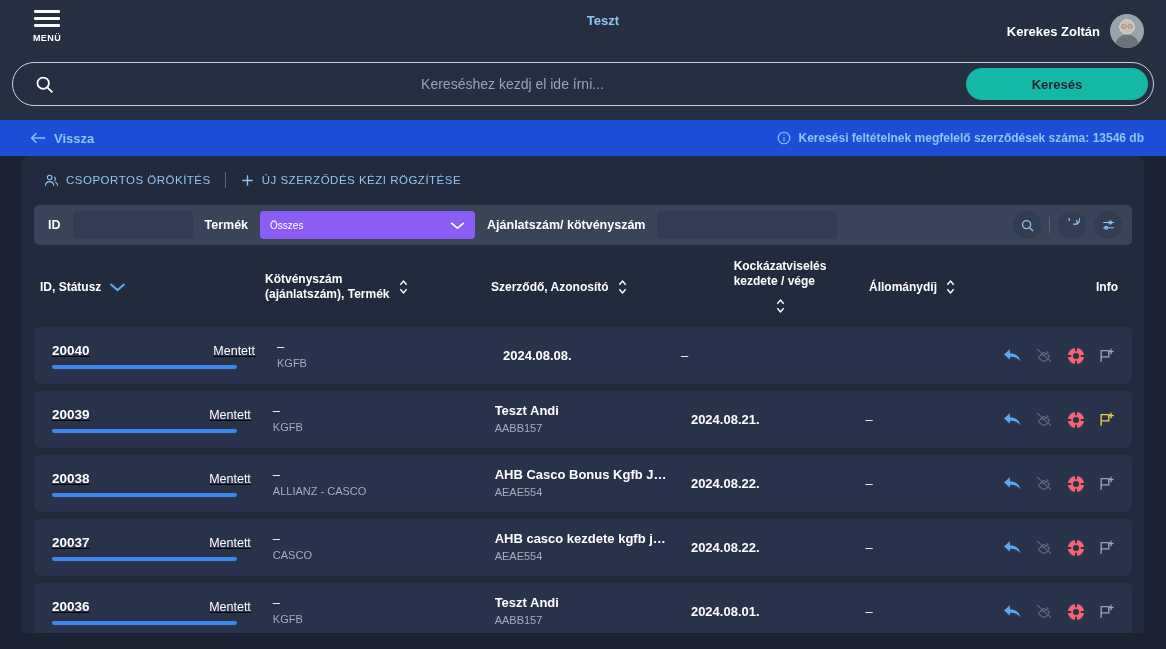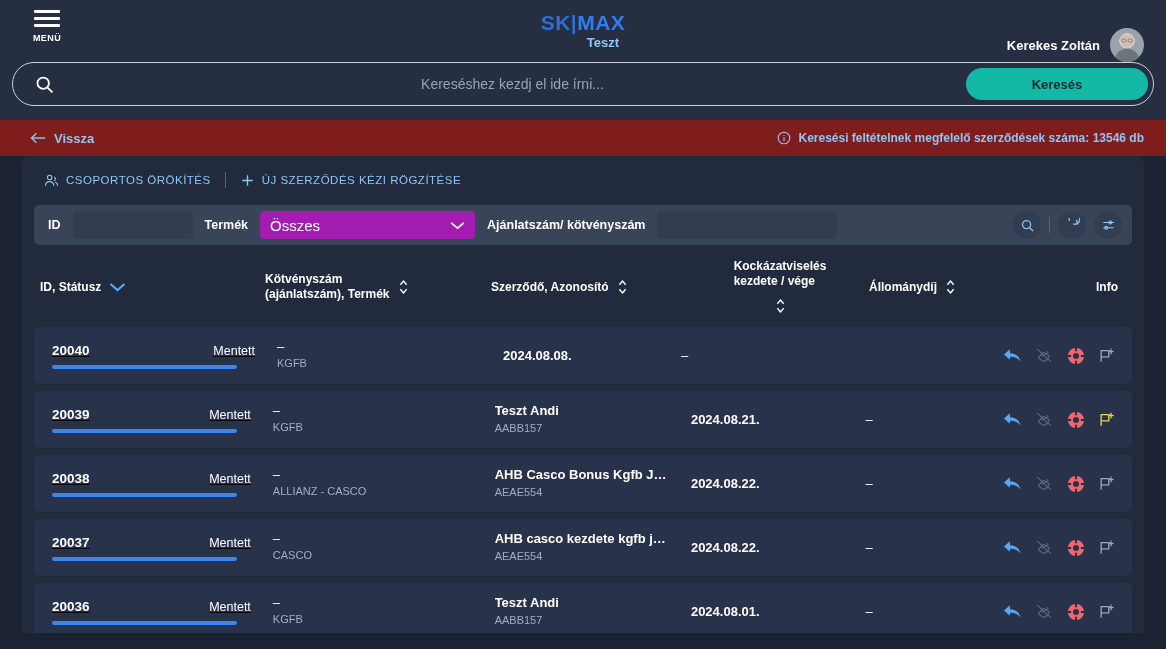--- a/index.html
+++ b/index.html
@@ -44,21 +44,21 @@
   }
   .logo-sk { color: #2f6fd0; }
   .logo-bar { color: #2f6fd0; }
   .logo-max { color: #2f7ef0; }
   .logo-sub {
     font-size: 13px; font-weight: bold; color: #8fc4f5;
     line-height: 16px; margin-top: 1px; margin-left: 40px;
   }
 
   .user-area {
-    position: absolute; right: 22px; top: 28px;
+    position: absolute; right: 22px; top: 14px;
     display: flex; align-items: center; gap: 10px;
   }
   .user-name { font-size: 13px; font-weight: bold; color: #ffffff; }
   .avatar {
     width: 34px; height: 34px; border-radius: 50%;
     background: radial-gradient(circle at 50% 38%, #d9cdc4 0 28%, #9aa3ab 29% 100%);
     overflow: hidden; position: relative;
   }
   .avatar svg { position: absolute; left: 0; top: 0; }
 
@@ -92,21 +92,21 @@
     background: #14b8a6; color: #1d2433;
     font-size: 13px; font-weight: bold; cursor: pointer;
     font-family: "Liberation Sans", sans-serif;
   }
 
   
   .subheader {
     height: 36px; display: flex; align-items: center;
     justify-content: space-between;
     padding: 0 22px 0 30px;
-    background: #7f1d1d;
+    background: #1d4ed8;
   }
   .back-link {
     display: flex; align-items: center; gap: 8px;
     color: #8fc4f5; font-size: 13px; font-weight: bold; cursor: pointer;
   }
   .result-count {
     display: flex; align-items: center; gap: 7px;
     color: #8fc4f5; font-size: 12px; font-weight: bold;
   }
 
@@ -149,24 +149,24 @@
   }
   .f-label { color: #ffffff; font-size: 12.5px; font-weight: bold; white-space: nowrap; }
   .f-input {
     background: #333d52; border: none; outline: none; border-radius: 4px;
     height: 28px; color: #ffffff; font-size: 13px; padding: 0 9px;
     font-family: "Liberation Sans", sans-serif;
   }
   .f-input.id { width: 120px; }
   .f-input.pol { width: 180px; }
   .f-select {
-    background: #a21caf; border-radius: 4px; height: 28px;
+    background: #8b5cf6; border-radius: 4px; height: 28px;
     width: 215px; display: flex; align-items: center;
     justify-content: space-between; padding: 0 10px;
-    color: #ffffff; font-size: 15px; cursor: pointer;
+    color: #ffffff; font-size: 10px; cursor: pointer;
   }
   .f-icons { margin-left: auto; display: flex; align-items: center; gap: 8px; }
   .round-btn {
     width: 28px; height: 28px; border-radius: 50%;
     background: #333d52; display: flex;
     align-items: center; justify-content: center; cursor: pointer;
   }
 
   
   .thead {
@@ -220,23 +220,20 @@
   <div class="menu-btn">
     <div class="burger">
       <span></span>
         <span></span>
         <span></span>
     </div>
     <div class="menu-label">MENÜ</div>
   </div>
 
   <div class="logo-wrap">
-    <div class="logo-main">
-      <span class="logo-sk">SK</span><span class="logo-bar">|</span><span class="logo-max">MAX</span>
-    </div>
     <div class="logo-sub">Teszt</div>
   </div>
 
   <div class="user-area">
     <div class="user-name">Kerekes Zoltán</div>
     <div class="avatar">
       <svg width="34" height="34" viewBox="0 0 34 34">
         <circle cx="17" cy="13" r="6.5" fill="#cdbfb3"></circle>
         <path d="M4 34 C5 24 12 20.5 17 20.5 C22 20.5 29 24 30 34 Z" fill="#6e747c"></path>
         <rect x="11.5" y="11" width="4.5" height="3" rx="1.3" fill="none" stroke="#8b8178" stroke-width="0.9"></rect>

